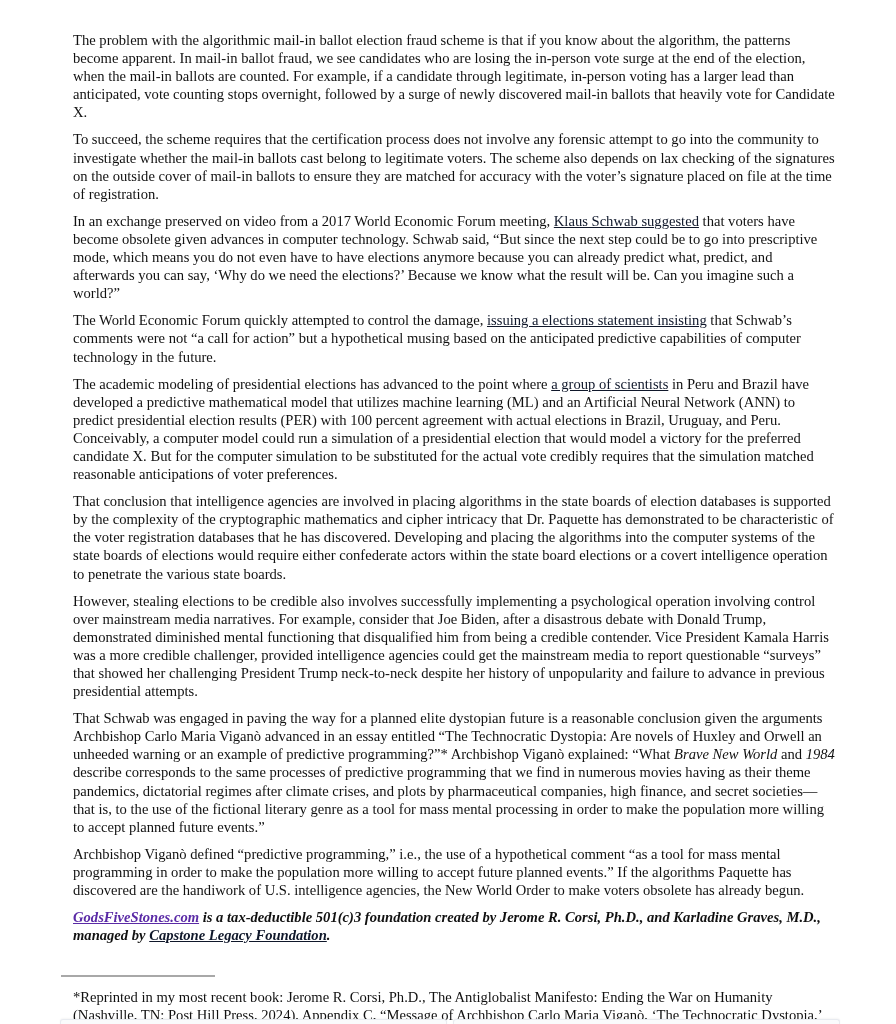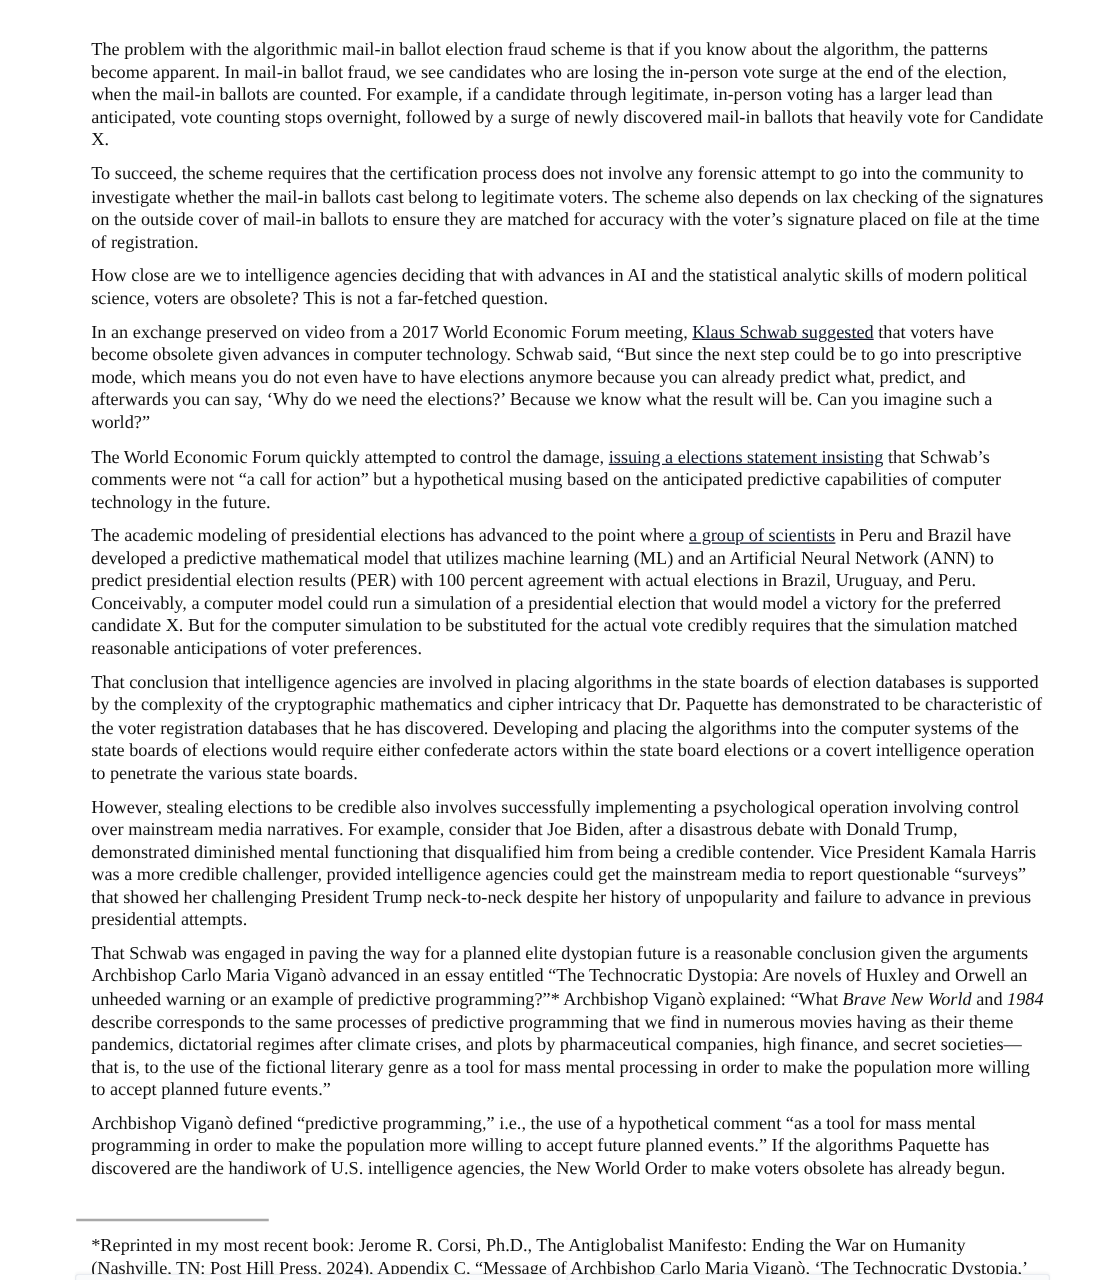--- a/index.html
+++ b/index.html
@@ -68,36 +68,36 @@
   </style>
 </head>
 <body>
 
 <div class="article">
 
   <p>The problem with the algorithmic mail-in ballot election fraud scheme is that if you know about the algorithm, the patterns become apparent. In mail-in ballot fraud, we see candidates who are losing the in-person vote surge at the end of the election, when the mail-in ballots are counted. For example, if a candidate through legitimate, in-person voting has a larger lead than anticipated, vote counting stops overnight, followed by a surge of newly discovered mail-in ballots that heavily vote for Candidate X.</p>
 
   <p>To succeed, the scheme requires that the certification process does not involve any forensic attempt to go into the community to investigate whether the mail-in ballots cast belong to legitimate voters. The scheme also depends on lax checking of the signatures on the outside cover of mail-in ballots to ensure they are matched for accuracy with the voter’s signature placed on file at the time of registration.</p>
 
-  <p>How close are we to intelligence agencies deciding that with advances in AI and the statistical analytic skills of modern political science, voters are obsolete? This is not a far-fetched question.</p>
 
   <p><span>In an exchange preserved on video from a 2017 World Economic Forum meeting, </span><a class="link" href="#">Klaus Schwab suggested</a><span> that voters have become obsolete given advances in computer technology. Schwab said, “But since the next step could be to go into prescriptive mode, which means you do not even have to have elections anymore because you can already predict what, predict, and afterwards you can say, ‘Why do we need the elections?’ Because we know what the result will be. Can you imagine such a world?”</span></p>
 
   <p><span>The World Economic Forum quickly attempted to control the damage, </span><a class="link" href="#">issuing a elections statement insisting</a><span> that Schwab’s comments were not “a call for action” but a hypothetical musing based on the anticipated predictive capabilities of computer technology in the future.</span></p>
 
   <p><span>The academic modeling of presidential elections has advanced to the point where </span><a class="link" href="#">a group of scientists</a><span> in Peru and Brazil have developed a predictive mathematical model that utilizes machine learning (ML) and an Artificial Neural Network (ANN) to predict presidential election results (PER) with 100 percent agreement with actual elections in Brazil, Uruguay, and Peru. Conceivably, a computer model could run a simulation of a presidential election that would model a victory for the preferred candidate X. But for the computer simulation to be substituted for the actual vote credibly requires that the simulation matched reasonable anticipations of voter preferences.</span></p>
 
   <p>That conclusion that intelligence agencies are involved in placing algorithms in the state boards of election databases is supported by the complexity of the cryptographic mathematics and cipher intricacy that Dr. Paquette has demonstrated to be characteristic of the voter registration databases that he has discovered. Developing and placing the algorithms into the computer systems of the state boards of elections would require either confederate actors within the state board elections or a covert intelligence operation to penetrate the various state boards.</p>
 
   <p>However, stealing elections to be credible also involves successfully implementing a psychological operation involving control over mainstream media narratives. For example, consider that Joe Biden, after a disastrous debate with Donald Trump, demonstrated diminished mental functioning that disqualified him from being a credible contender. Vice President Kamala Harris was a more credible challenger, provided intelligence agencies could get the mainstream media to report questionable “surveys” that showed her challenging President Trump neck-to-neck despite her history of unpopularity and failure to advance in previous presidential attempts.</p>
 
   <p><span>That Schwab was engaged in paving the way for a planned elite dystopian future is a reasonable conclusion given the arguments Archbishop Carlo Maria Viganò advanced in an essay entitled “The Technocratic Dystopia: Are novels of Huxley and Orwell an unheeded warning or an example of predictive programming?”* Archbishop Viganò explained: “What </span><em>Brave New World</em><span> and </span><em>1984</em><span> describe corresponds to the same processes of predictive programming that we find in numerous movies having as their theme pandemics, dictatorial regimes after climate crises, and plots by pharmaceutical companies, high finance, and secret societies—that is, to the use of the fictional literary genre as a tool for mass mental processing in order to make the population more willing to accept planned future events.”</span></p>
 
   <p>Archbishop Viganò defined “predictive programming,” i.e., the use of a hypothetical comment “as a tool for mass mental programming in order to make the population more willing to accept future planned events.” If the algorithms Paquette has discovered are the handiwork of U.S. intelligence agencies, the New World Order to make voters obsolete has already begun.</p>
 
+  <p class="sig"><a class="link visited" href="#">GodsFiveStones.com</a><span> is a tax-deductible 501(c)3 foundation created by Jerome R. Corsi, Ph.D., and Karladine Graves, M.D., managed by </span><a class="link" href="#">Capstone Legacy Foundation</a><span>.</span></p>
 
   <div class="rule"></div>
 
   <p class="footnote">*Reprinted in my most recent book: Jerome R. Corsi, Ph.D., The Antiglobalist Manifesto: Ending the War on Humanity (Nashville, TN: Post Hill Press, 2024), Appendix C, “Message of Archbishop Carlo Maria Viganò, ‘The Technocratic Dystopia,’ (April 30, 2023),” pp. 226-234, at p. 232.</p>
 </div>
 
 <div class="card-strip">
   <div class="card"></div>
   <div class="card"></div>
 </div>

